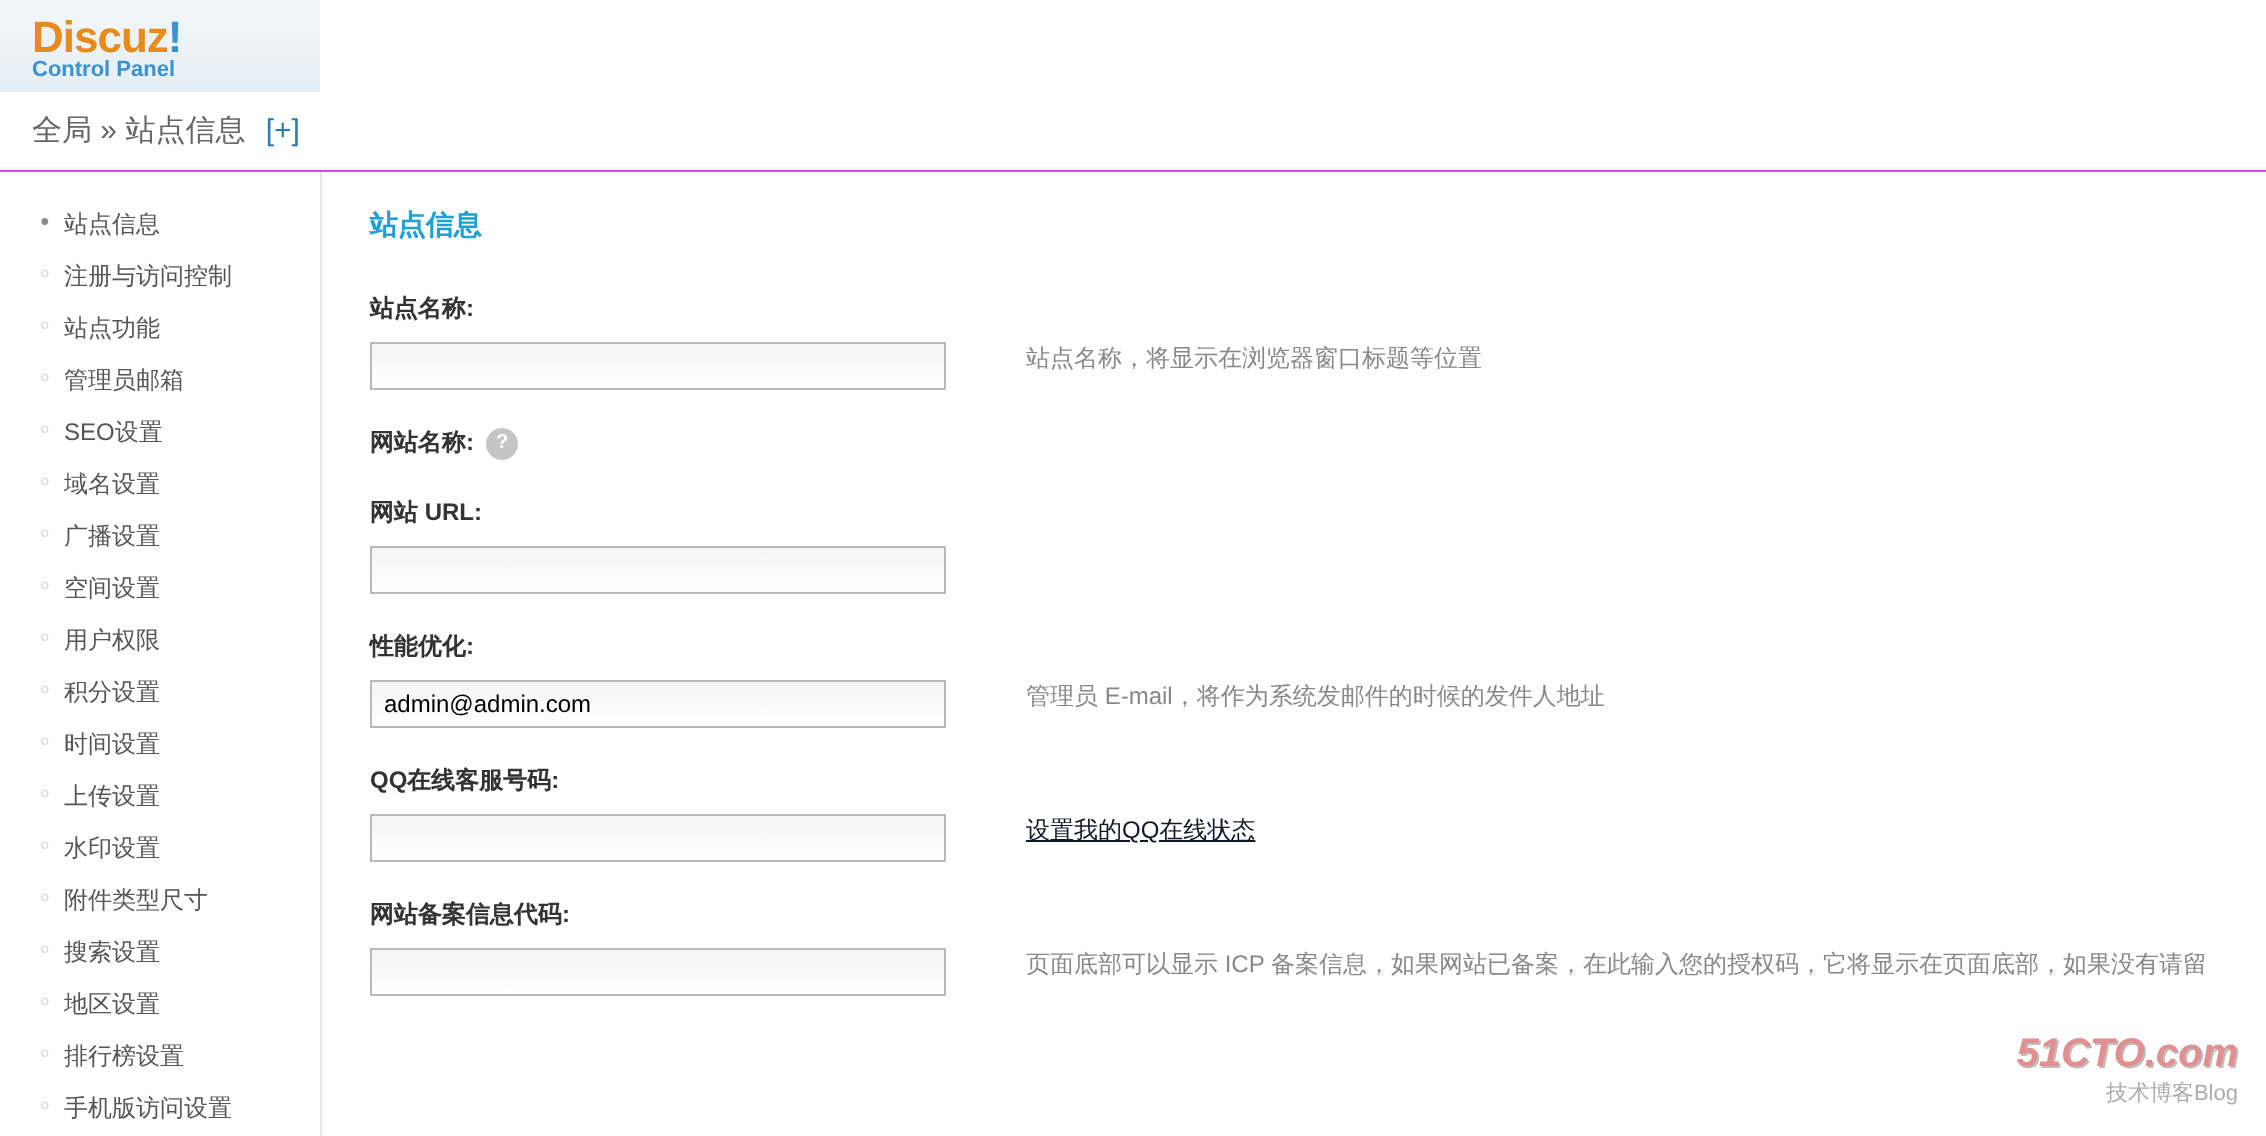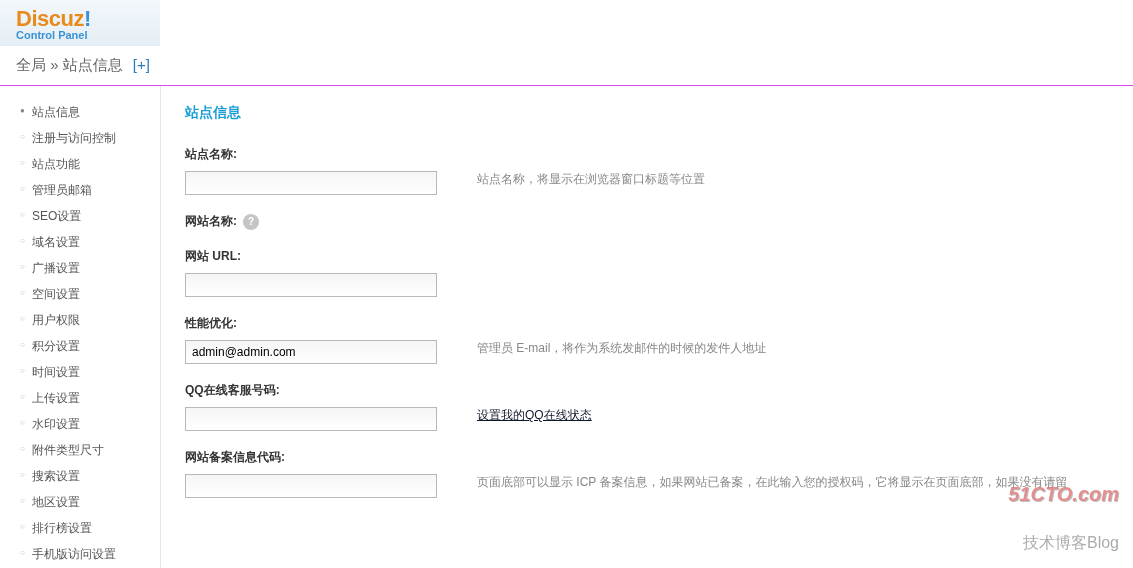--- a/index.html
+++ b/index.html
@@ -26,27 +26,27 @@
     .sidebar li::before { content: "○"; position: absolute; left: 0; color: #bbb; font-size: 8px; top: 2px; }
     .sidebar li.active::before { content: "●"; color: #888; }
     
     .main { flex: 1; padding: 18px 24px; border-left: 1px solid #e6e6e6; }
     .section-title { color: #1e9fd6; font-size: 14px; font-weight: bold; margin-bottom: 24px; }
     
     .form-row { margin-bottom: 18px; }
     .form-label { font-weight: bold; color: #333; font-size: 12px; display: flex; align-items: center; gap: 6px; }
     .help-icon { display: inline-flex; width: 16px; height: 16px; background: #c5c5c5; border-radius: 50%; color: #fff; align-items: center; justify-content: center; font-size: 10px; }
     .form-input-row { display: flex; margin-top: 8px; gap: 40px; }
-    .form-input { width: 252px; height: 24px; border: 1px solid #b8b8b8; background: linear-gradient(#f5f5f5, #fff); padding: 0 6px; font-size: 12px; }
+    .form-input { width: 288px; height: 24px; border: 1px solid #b8b8b8; background: linear-gradient(#f5f5f5, #fff); padding: 0 6px; font-size: 12px; }
     .form-desc { color: #888; font-size: 12px; }
     .form-desc a { color: #0f172a; text-decoration: underline; }
     
     .watermark { position: fixed; right: 14px; bottom: 14px; text-align: right; opacity: 0.55; pointer-events: none; }
     .watermark .wm1 { font-size: 20px; color: #c33; font-weight: bold; font-style: italic; text-shadow: 1px 1px #888; }
-    .watermark .wm2 { font-size: 16px; color: #666; margin-top: 27px; }
+    .watermark .wm2 { font-size: 11px; color: #666; }
   </style>
 </head>
 <body>
 
 <div class="top-bar">
   <div class="logo-area">
     <div class="logo-title"><span>Discuz</span><span class="excl">!</span></div>
     <div class="logo-sub">Control Panel</div>
   </div>
 </div>

